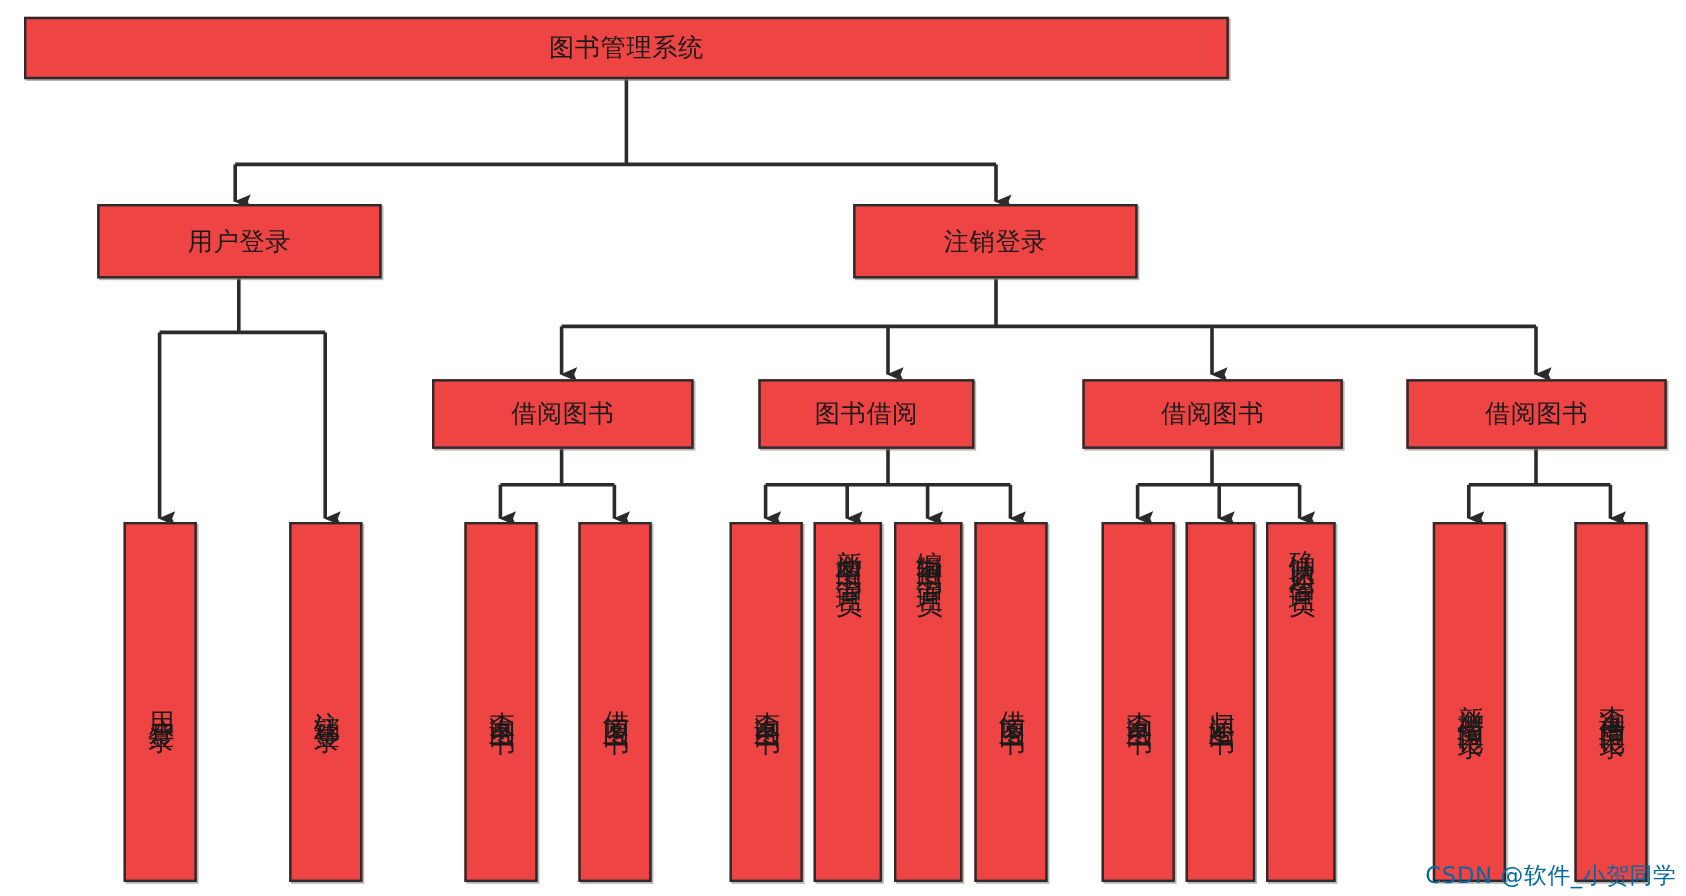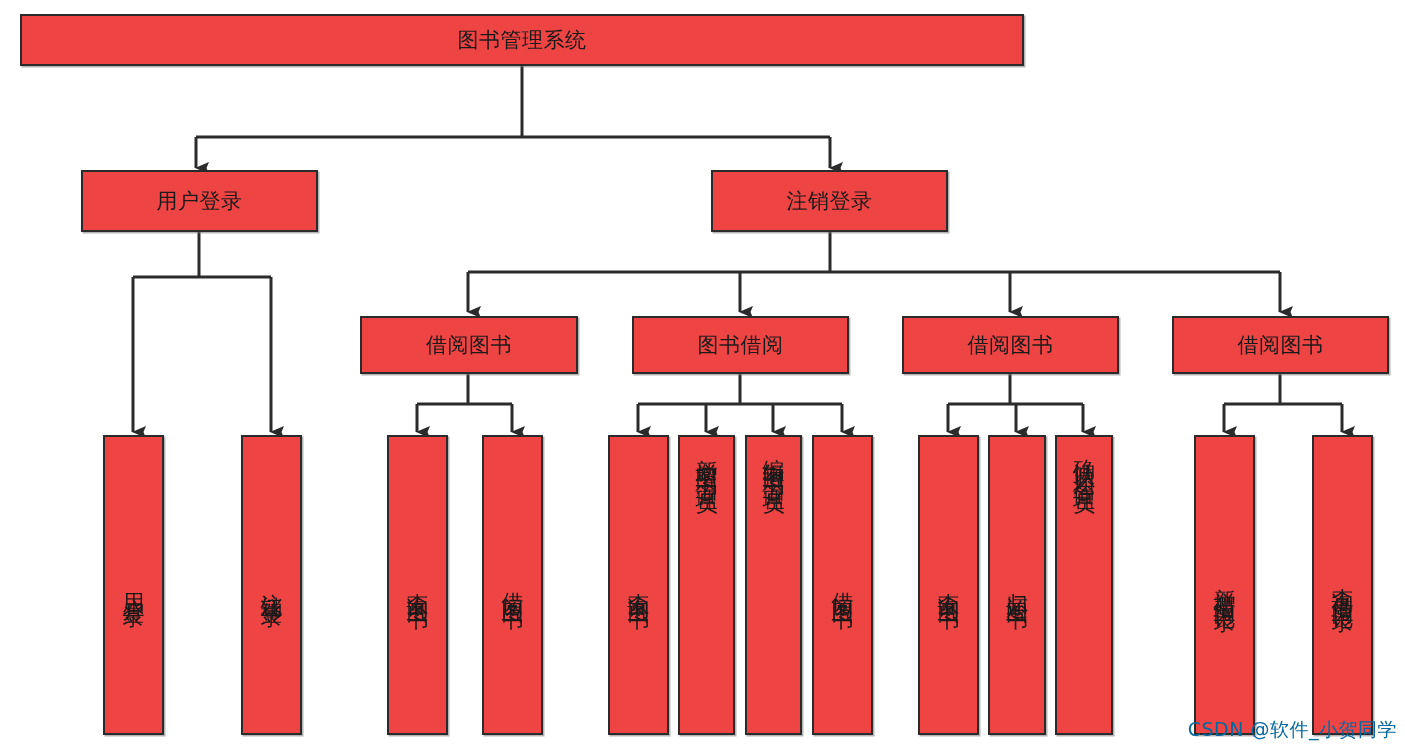--- a/index.html
+++ b/index.html
@@ -145,21 +145,21 @@
   </div>
 
   <div class="node h" style="left:711px; top:170px; width:237px; height:62px;">
     <span class="node-label">注销登录</span>
   </div>
 
   <div class="node h" style="left:360px; top:316px; width:218px; height:58px;">
     <span class="node-label">借阅图书</span>
   </div>
 
-  <div class="node h" style="left:632px; top:316px; width:217px; height:58px;justify-content:center;">
+  <div class="node h" style="left:632px; top:316px; width:180px; height:58px;justify-content:center;">
     <span class="node-label">图书借阅</span>
   </div>
 
   <div class="node h" style="left:902px; top:316px; width:217px; height:58px;">
     <span class="node-label">借阅图书</span>
   </div>
 
   <div class="node h" style="left:1172px; top:316px; width:217px; height:58px;">
     <span class="node-label">借阅图书</span>
   </div>

